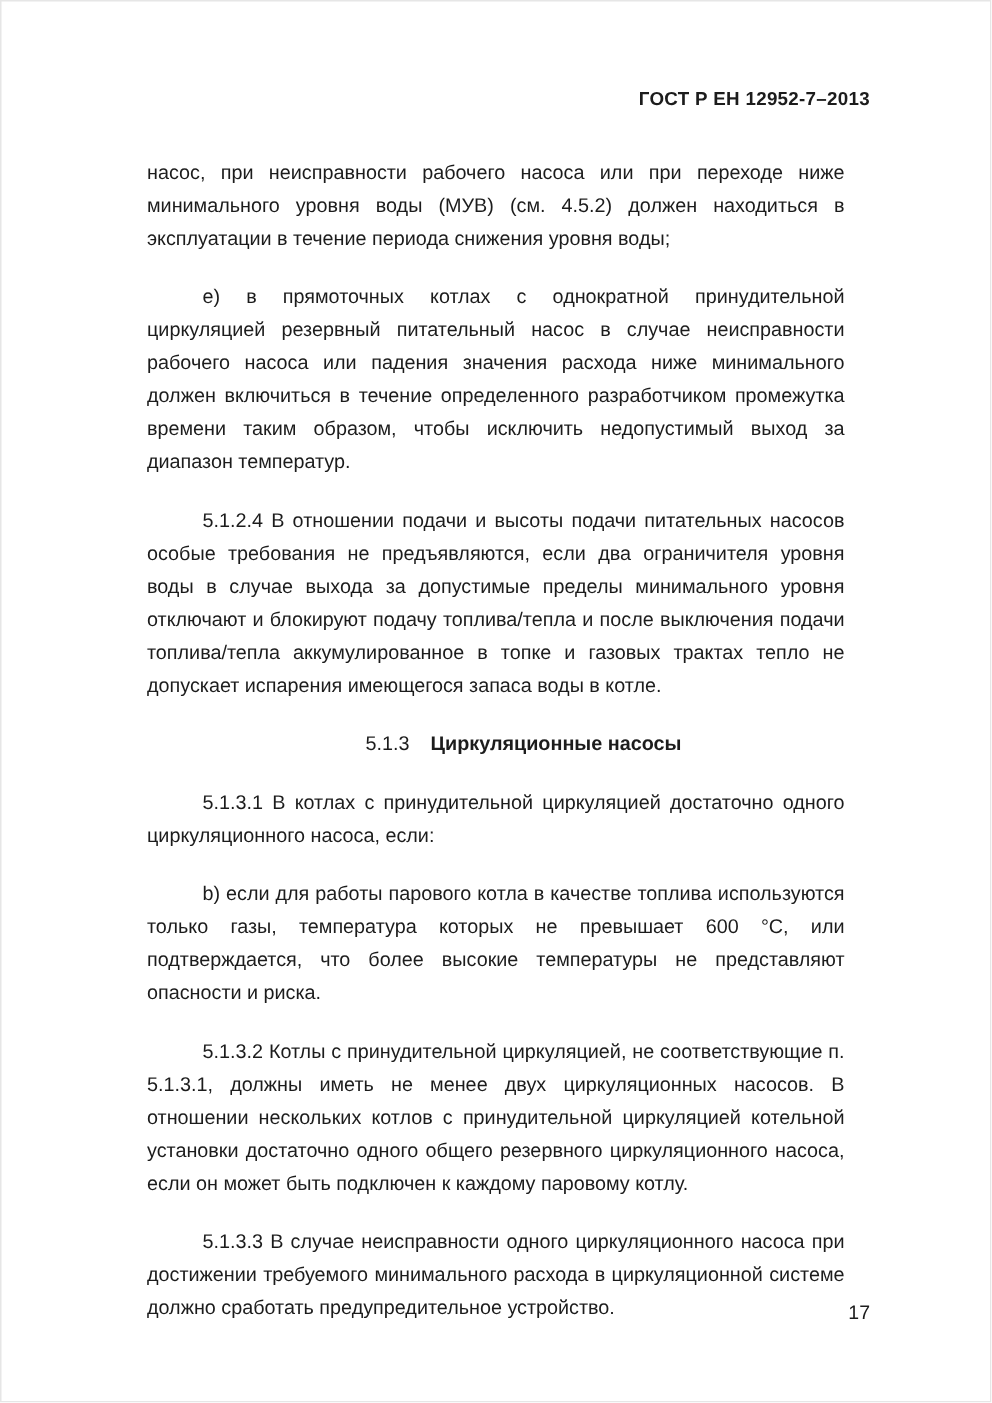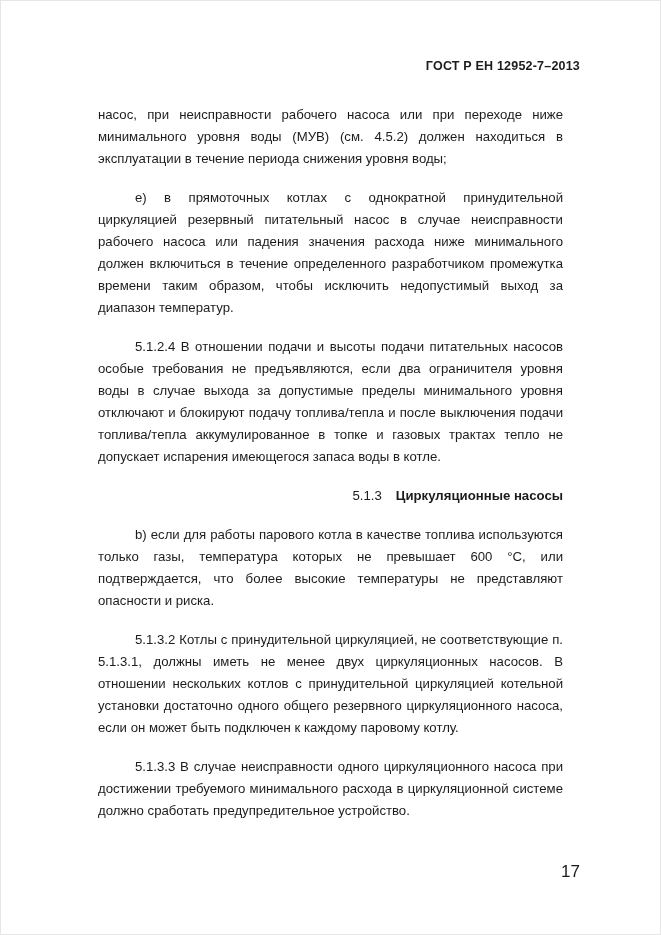--- a/index.html
+++ b/index.html
@@ -38,51 +38,52 @@
     font-size: 13.2px;
     line-height: 22px;
     text-align: justify;
     text-indent: 37px;
     color: #1c1c1c;
   }
   .para.no-indent {
     text-indent: 0;
   }
   .para.heading {
-    text-align: right;
+    text-align: center;
   }
   .heading-title {
     font-weight: bold;
     margin-left: 14px;
   }
   .page-number {
     position: absolute;
     bottom: 52px;
     right: 80px;
-    font-size: 17px;
+    font-size: 13px;
     color: #1c1c1c;
   }
 </style>
 </head>
 <body>
 
 <div class="page">
 
   <div class="doc-header">ГОСТ Р ЕН 12952-7–2013</div>
 
   <div class="content">
 
     <p class="para no-indent">насос, при неисправности рабочего насоса или при переходе ниже минимального уровня воды (МУВ) (см. 4.5.2) должен находиться в эксплуатации в течение периода снижения уровня воды;</p>
 
     <p class="para">е) в прямоточных котлах с однократной принудительной циркуляцией резервный питательный насос в случае неисправности рабочего насоса или падения значения расхода ниже минимального должен включиться в течение определенного разработчиком промежутка времени таким образом, чтобы исключить недопустимый выход за диапазон температур.</p>
 
     <p class="para">5.1.2.4 В отношении подачи и высоты подачи питательных насосов особые требования не предъявляются, если два ограничителя уровня воды в случае выхода за допустимые пределы минимального уровня отключают и блокируют подачу топлива/тепла и после выключения подачи топлива/тепла аккумулированное в топке и газовых трактах тепло не допускает испарения имеющегося запаса воды в котле.</p>
 
     <p class="para heading"><span>5.1.3</span><span class="heading-title">Циркуляционные насосы</span></p>
 
+    <p class="para">5.1.3.1 В котлах с принудительной циркуляцией достаточно одного циркуляционного насоса, если:</p>
 
 
     <p class="para">b) если для работы парового котла в качестве топлива используются только газы, температура которых не превышает 600 °С, или подтверждается, что более высокие температуры не представляют опасности и риска.</p>
 
     <p class="para">5.1.3.2 Котлы с принудительной циркуляцией, не соответствующие п. 5.1.3.1, должны иметь не менее двух циркуляционных насосов. В отношении нескольких котлов с принудительной циркуляцией котельной установки достаточно одного общего резервного циркуляционного насоса, если он может быть подключен к каждому паровому котлу.</p>
 
     <p class="para">5.1.3.3 В случае неисправности одного циркуляционного насоса при достижении требуемого минимального расхода в циркуляционной системе должно сработать предупредительное устройство.</p>
 
 
   </div>

